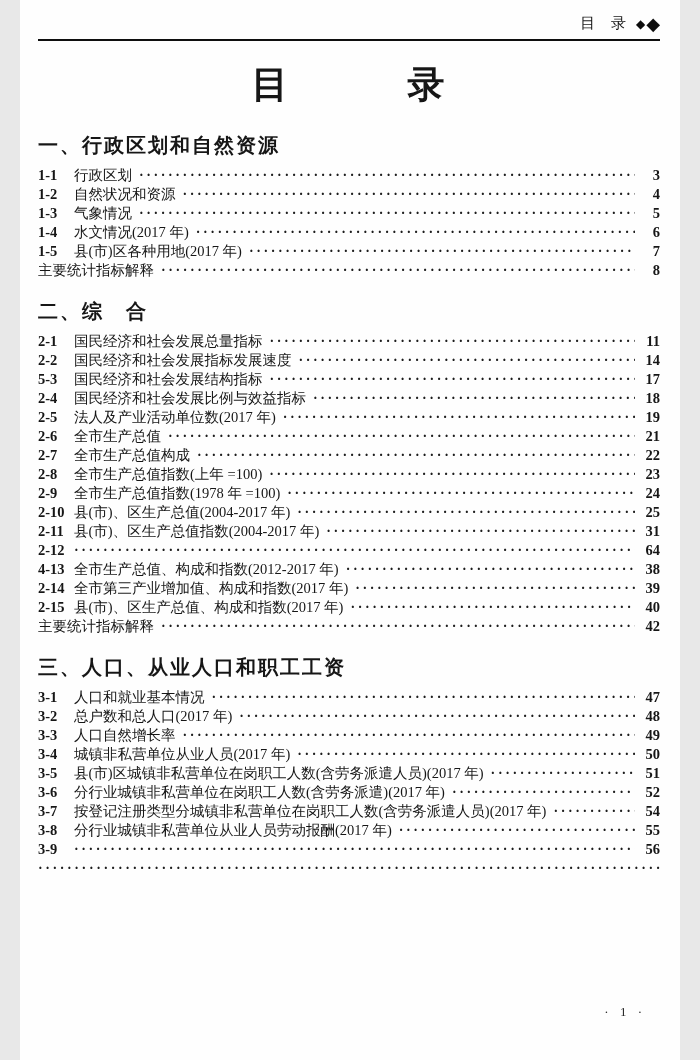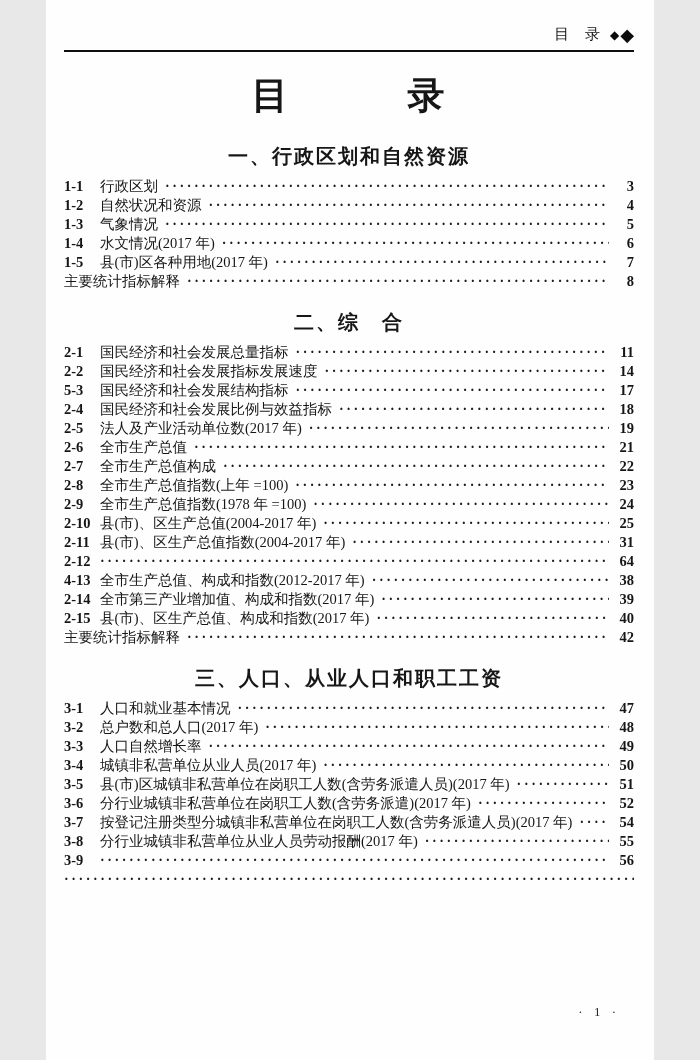--- a/index.html
+++ b/index.html
@@ -1,22 +1,22 @@
 <!DOCTYPE html>
 <html><head>
 <meta charset="utf-8">
 <style>
   html,body{margin:0;padding:0;background:#e8e8e8;}
   .page{
     position:relative;
-    width:608px;height:1060px;
+    width:660px;height:1060px;
     margin:0 auto;
     background:#fefefe;
     box-sizing:border-box;
-    padding:25px 20px 0 18px;
+    padding:14px 20px 0 18px;
     overflow:hidden;
     font-family:"Liberation Serif","DejaVu Serif",serif;
     color:#161616;
   }
   
   .header{
     display:flex;
     justify-content:flex-end;
     align-items:center;
   }
@@ -37,21 +37,20 @@
     margin:24px 0 0 0;
     text-align:center;
     font-size:37px;
     font-weight:bold;
     letter-spacing:2px;
     line-height:1.1;
   }
   
   .toc-section .section-heading{
     margin:20px 0 0 0;
-    text-align:center;
     font-size:20px;
     font-weight:bold;
     letter-spacing:2px;
     line-height:1.15;
   }
   .toc-section:first-of-type .section-heading{margin-top:28px;}
   .entries{margin-top:9px;}
   .toc-row{
     display:flex;
     align-items:flex-start;

